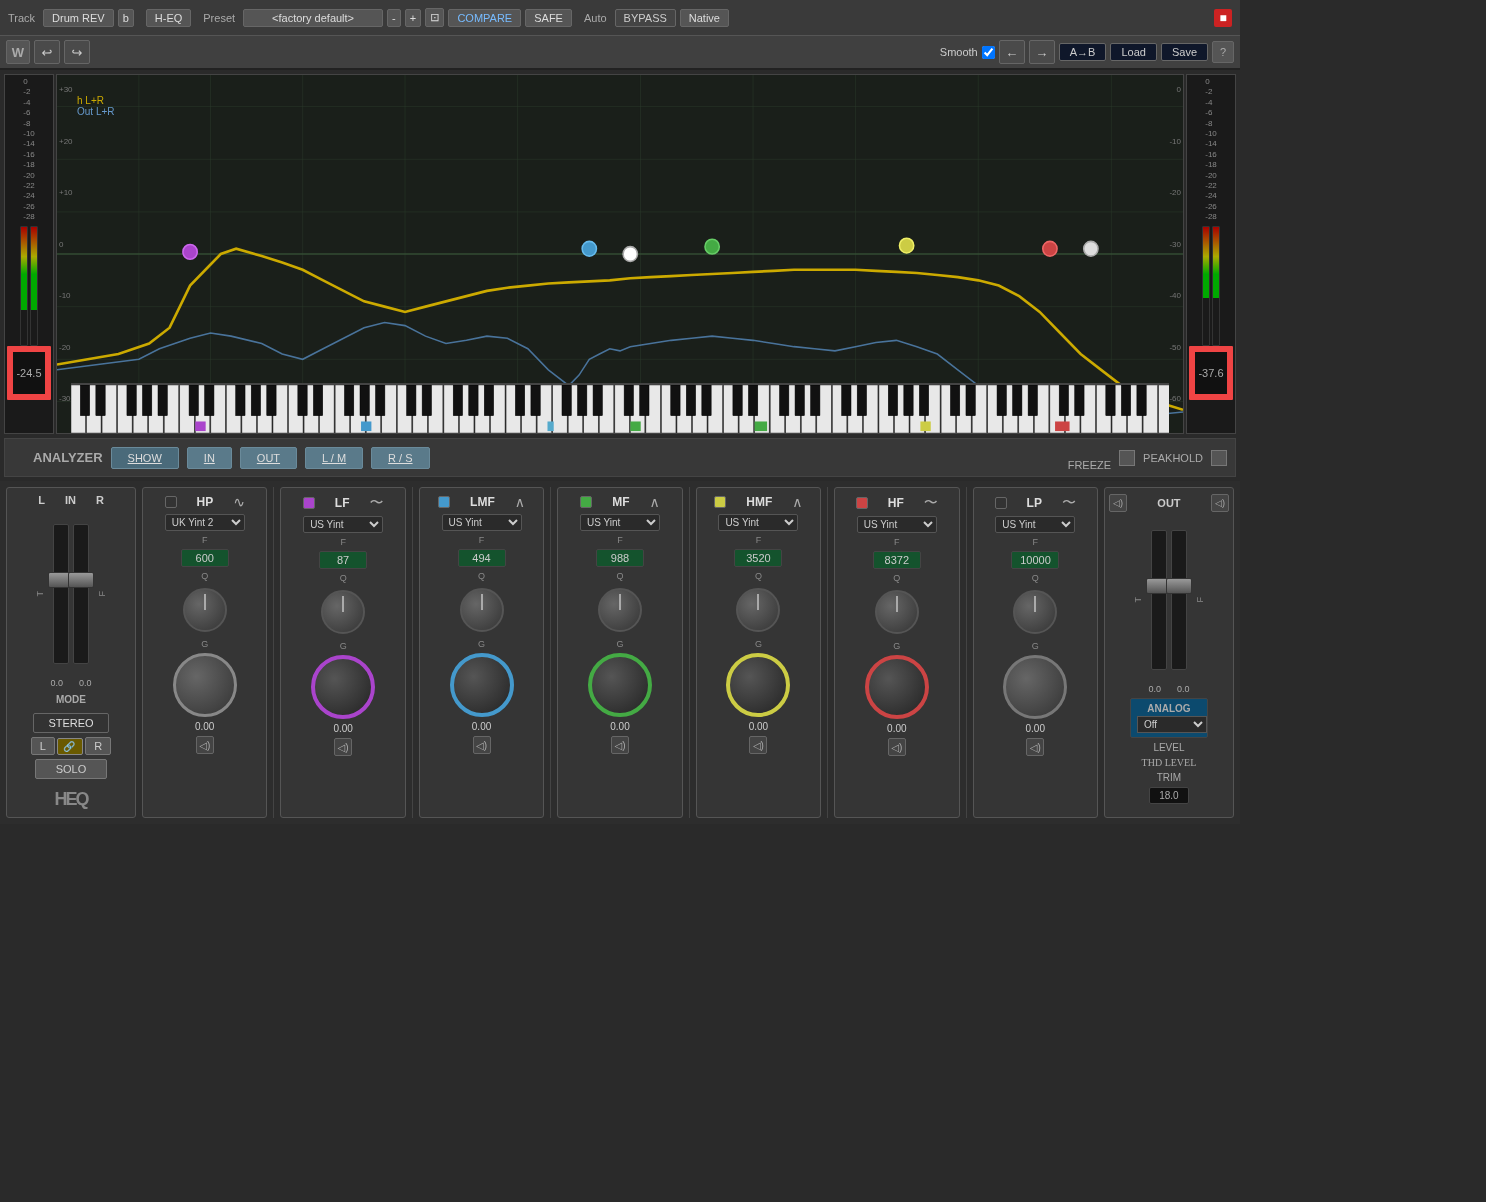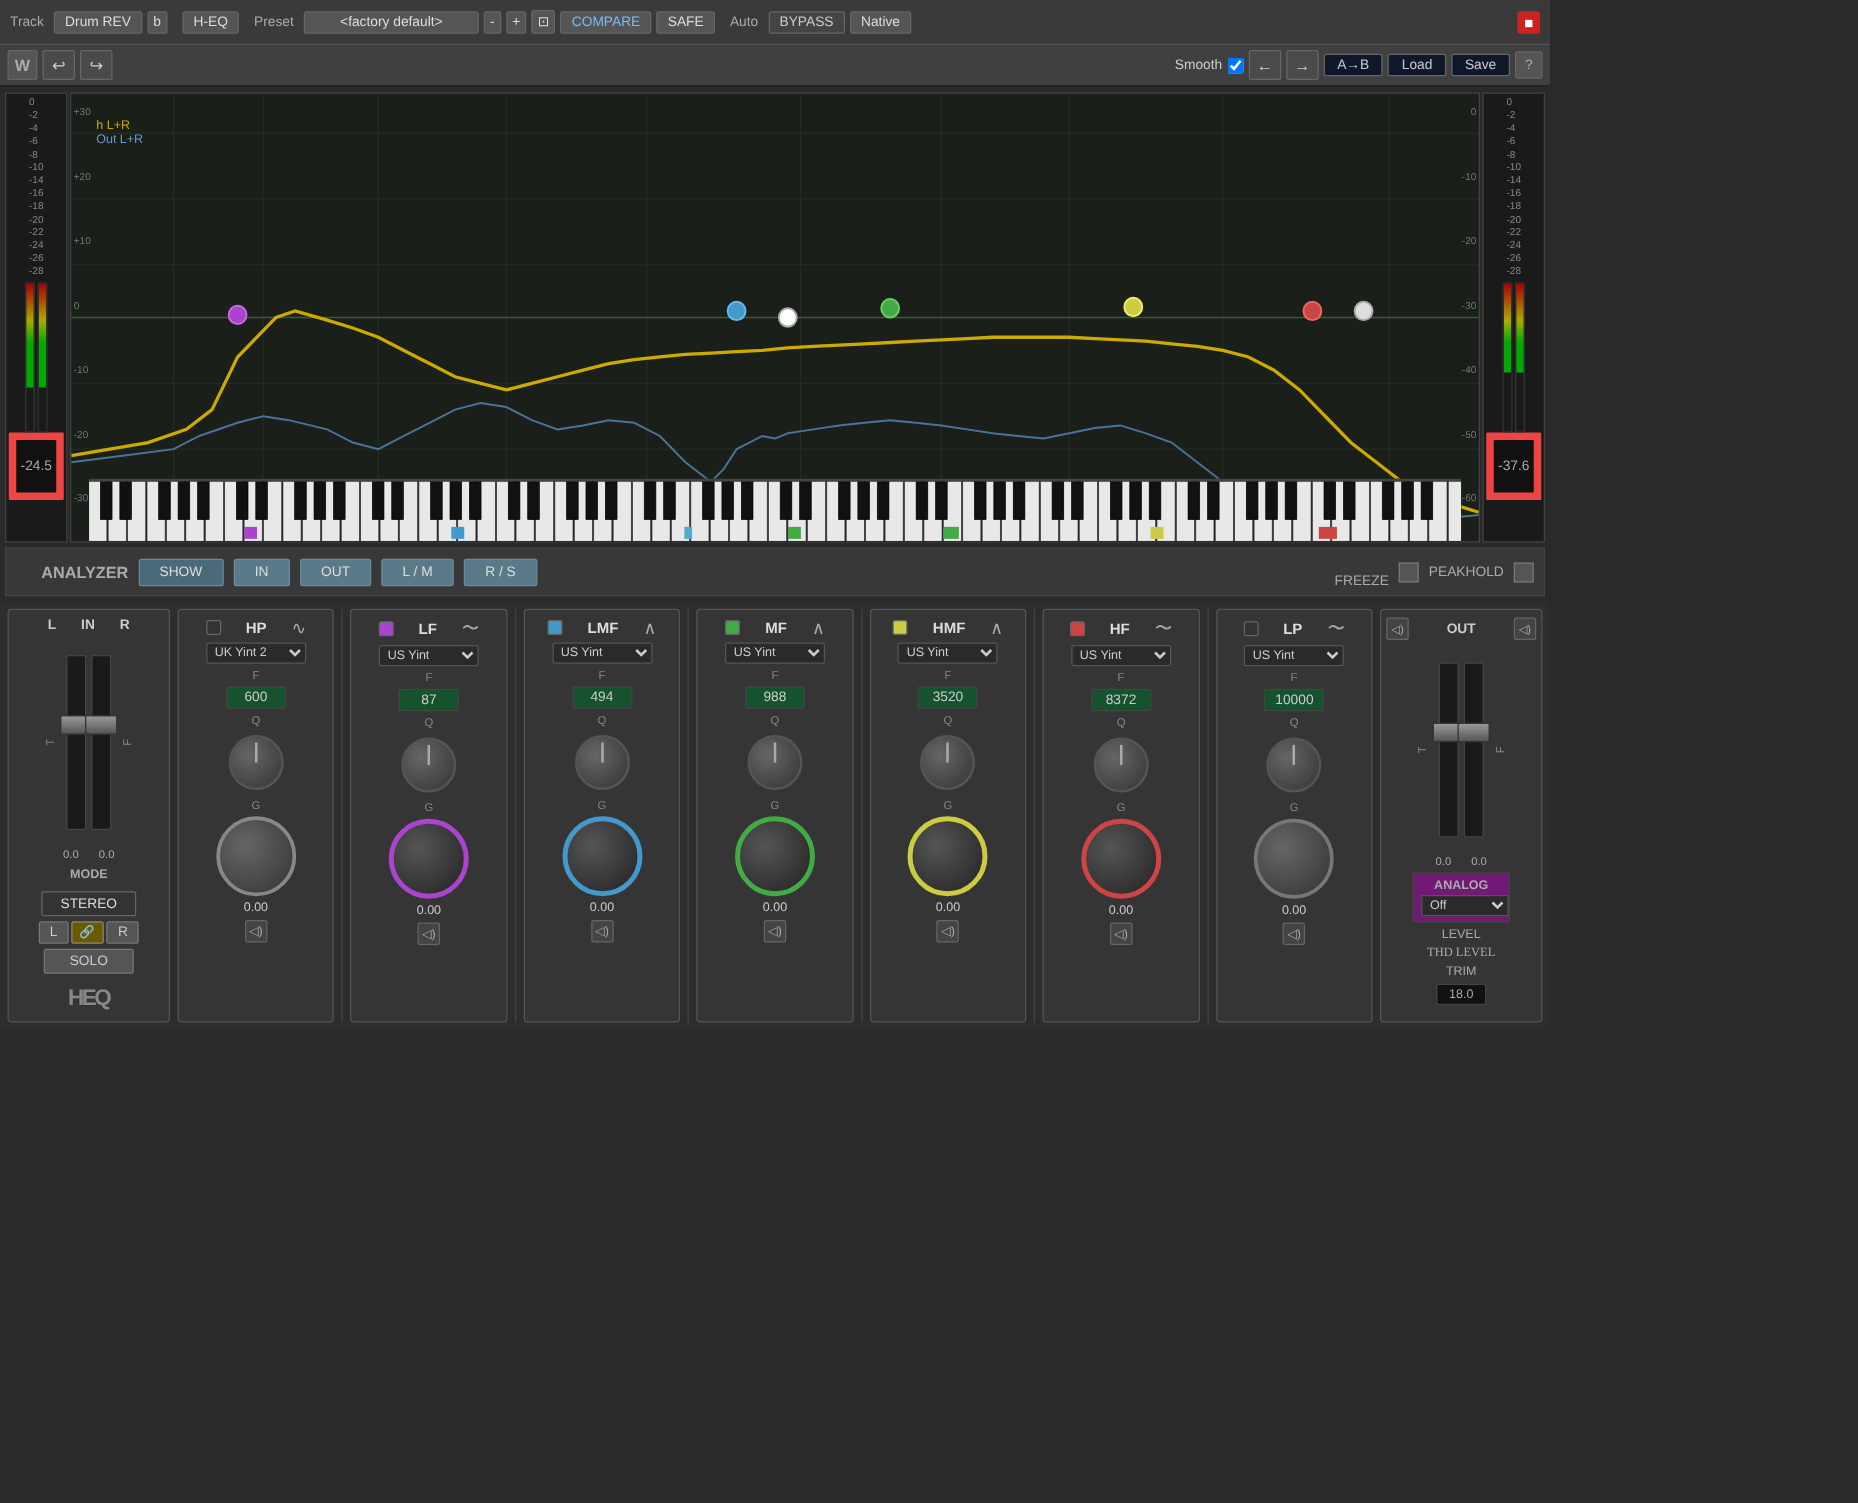--- a/index.html
+++ b/index.html
@@ -203,20 +203,21 @@
     }
     .analyzer-label { color: #aaa; font-size: 13px; font-weight: bold; margin-left: 20px; }
     .ana-btn {
       background: #5a7a8a;
       border: 1px solid #6a8a9a;
       color: #ddd;
       padding: 4px 16px;
       font-size: 11px;
       cursor: pointer;
       border-radius: 2px;
+      text-decoration: underline;
     }
     .ana-btn.active { background: #4a6a7a; }
     .freeze-label { color: #aaa; font-size: 11px; margin-left: auto; margin-top: 15px; }
     .peakhold-label { color: #aaa; font-size: 11px; }
     .small-check {
       width: 16px; height: 16px;
       background: #555;
       border: 1px solid #777;
       display: inline-flex;
       align-items: center; justify-content: center;
@@ -406,21 +407,21 @@
       border: 1px solid #555;
       border-radius: 3px;
       padding: 6px 4px;
       width: 130px;
       display: flex;
       flex-direction: column;
       align-items: center;
       gap: 4px;
     }
     .analog-section {
-      background: #701a75;
+      background: #0c4a6e;
       border: 1px solid #444;
       padding: 4px 6px;
       border-radius: 2px;
       text-align: center;
       width: 78px;
     }
     .analog-label { color: #aaa; font-size: 10px; font-weight: bold; }
     .analog-select {
       background: #2a2a2a;
       border: 1px solid #555;

